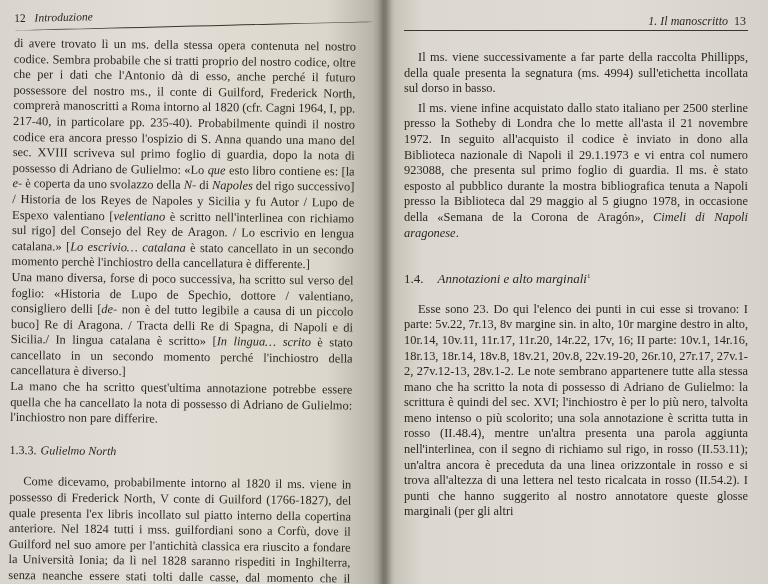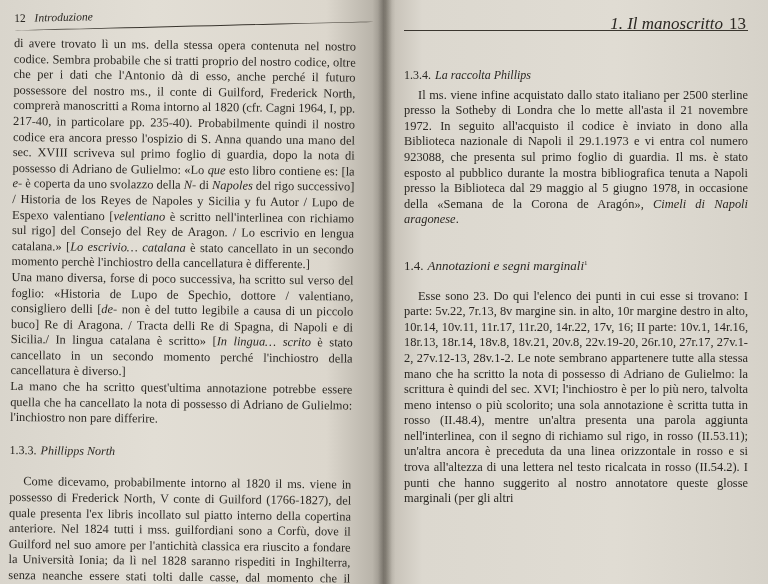--- a/index.html
+++ b/index.html
@@ -32,21 +32,21 @@
     font-size:11.5px; transform:rotate(-1.2deg); transform-origin:left top;
   }
   .rh-left .rh-num { margin-right:6px; }
   .rh-left .rh-title { font-style:italic; }
   .rh-left-rule {
     position:absolute; left:14px; top:30px; width:360px; height:1px;
     background:#3a362f; transform:rotate(-1.4deg); transform-origin:left top;
     border-radius:50%;
   }
   .rh-right {
-    position:absolute; right:22px; top:14px; font-size:17px; text-align:left;
+    position:absolute; right:22px; top:14px; font-size:12px; text-align:left;
   }
   .rh-right .rh-title { font-style:italic; margin-right:6px; }
   .rh-right-rule {
     position:absolute; left:404px; top:30px; width:344px; height:1px; background:#3a362f;
   }
 
   .body-text { font-size:12.4px; line-height:15.6px; text-align:justify; }
   .left-col {
     position:absolute; left:14px; top:36px; width:342px;
     transform:rotate(0.6deg); transform-origin:left top;
@@ -57,21 +57,21 @@
     position:absolute; left:404px; top:38px; width:344px;
   }
   .right-col p { margin:0; }
   .right-col .indent { text-indent:14px; }
   .heading {
     font-size:12px; margin:0;
   }
   .heading .num { margin-right:4px; }
   .heading .ttl { font-style:italic; }
   .heading-14 { font-size:13px; }
-  .heading-14 .num { margin-right:4px; }
+  .heading-14 .num { margin-right:14px; }
   .heading-141 .num { margin-right:10px; }
   sup { font-size:7px; vertical-align:top; position:relative; top:-2px; }
   em { font-style:italic; }
 </style>
 </head>
 <body>
 
 <div class="spread">
   <div class="page page-left"></div>
   <div class="page page-right"></div>
@@ -85,38 +85,36 @@
 <div class="rh-left-rule"></div>
 
 <div class="left-col body-text">
   <p>
     <span>di avere trovato lì un ms. della stessa opera contenuta nel nostro codice. Sembra probabile che si tratti proprio del nostro codice, oltre che per i dati che l'Antonio dà di esso, anche perché il futuro possessore del nostro ms., il conte di Guilford, Frederick North, comprerà manoscritti a Roma intorno al 1820 (cfr. Cagni 1964, I, pp. 217-40, in particolare pp. 235-40). Probabilmente quindi il nostro codice era ancora presso l'ospizio di S. Anna quando una mano del sec. XVIII scriveva sul primo foglio di guardia, dopo la nota di possesso di Adriano de Gulielmo:</span><span id="q1"><span> «Lo </span><em>que</em><span> esto libro contiene es: [la </span><em>e-</em><span> è coperta da uno svolazzo della </span><em>N-</em><span> di </span><em>Napoles</em><span> del rigo successivo] / Historia de los Reyes de Napoles y Sicilia y fu Autor / Lupo de Espexo valentiano [</span><em>velentiano</em><span> è scritto nell'interlinea con richiamo sul rigo] del Consejo del Rey de Aragon. / Lo escrivio en lengua catalana.» [</span><em>Lo escrivio… catalana</em><span> è stato cancellato in un secondo momento perchè l'inchiostro della cancellatura è differente.]</span></span>
   </p>
   <p id="p2"><span>Una mano diversa, forse di poco successiva, ha scritto sul verso del foglio: «Historia de Lupo de Spechio, dottore / valentiano, consigliero delli [</span><em>de-</em><span> non è del tutto legibile a causa di un piccolo buco] Re di Aragona. / Tracta delli Re di Spagna, di Napoli e di Sicilia./ In lingua catalana è scritto» [</span><em>In lingua… scrito</em><span> è stato cancellato in un secondo momento perché l'inchiostro della cancellatura è diverso.]</span></p>
   <p>La mano che ha scritto quest'ultima annotazione potrebbe essere quella che ha cancellato la nota di possesso di Adriano de Gulielmo: l'inchiostro non pare differire.</p>
 
   <p class="heading" style="margin-top:17px;">
-    <span class="num">1.3.3.</span><span class="ttl">Phillipps North</span>
+    <span class="num">1.3.3.</span><span class="ttl">Gulielmo North</span>
   </p>
   <p class="indent" style="margin-top:16px;">Come dicevamo, probabilmente intorno al 1820 il ms. viene in possesso di Frederick North, V conte di Guilford (1766-1827), del quale presenta l'ex libris incollato sul piatto interno della copertina anteriore. Nel 1824 tutti i mss. guilfordiani sono a Corfù, dove il Guilford nel suo amore per l'antichità classica era riuscito a fondare la Università Ionia; da lì nel 1828 saranno rispediti in Inghilterra, senza neanche essere stati tolti dalle casse, dal momento che il governo ionio non aveva accettato le condizioni testamentarie del Guilford. Nella vendita all'asta della raccolta (Evans, 8 dicembre 1830) il ms. fa parte del lotto 37 comprato da Cochran.</p>
 </div>
 
 <div class="rh-right">
   <span class="rh-title">1. Il manoscritto</span><span>13</span>
 </div>
 <div class="rh-right-rule"></div>
 
 <div class="right-col body-text">
-  <p class="heading" style="margin-top:30px;">
-    <span class="num">1.3.4.</span><span class="ttl">La raccolta Phillips</span>
-  </p>
+  <p class="indent" style="margin-top:12px;">Il ms. viene successivamente a far parte della raccolta Phillipps, della quale presenta la segnatura (ms. 4994) sull'etichetta incollata sul dorso in basso.</p>
 
   <p class="indent" style="margin-top:4px;">
     <span>Il ms. viene infine acquistato dallo stato italiano per 2500 sterline presso la Sotheby di Londra che lo mette all'asta il 21 novembre 1972. In seguito all'acquisto il codice è inviato in dono alla Biblioteca nazionale di Napoli il 29.1.1973 e vi entra col numero 923088, che presenta sul primo foglio di guardia. Il ms. è stato esposto al pubblico durante la mostra bibliografica tenuta a Napoli presso la Biblioteca dal 29 maggio al 5 giugno 1978, in occasione della «Semana de la Corona de Aragón», </span><em>Cimeli di Napoli aragonese</em><span>.</span>
   </p>
 
   <p class="heading heading-14" style="margin-top:30px;">
-    <span class="num">1.4.</span><span class="ttl">Annotazioni e segni marginali</span><sup>1</sup>
+    <span class="num">1.4.</span><span class="ttl">Annotazioni e alto marginali</span><sup>1</sup>
   </p>
 
   <p class="indent" style="margin-top:15px;">Esse sono 23. Do qui l'elenco dei punti in cui esse si trovano: I parte: 5v.22, 7r.13, 8v margine sin. in alto, 10r margine destro in alto, 10r.14, 10v.11, 11r.17, 11r.20, 14r.22, 17v, 16; II parte: 10v.1, 14r.16, 18r.13, 18r.14, 18v.8, 18v.21, 20v.8, 22v.19-20, 26r.10, 27r.17, 27v.1-2, 27v.12-13, 28v.1-2. Le note sembrano appartenere tutte alla stessa mano che ha scritto la nota di possesso di Adriano de Gulielmo: la scrittura è quindi del sec. XVI; l'inchiostro è per lo più nero, talvolta meno intenso o più scolorito; una sola annotazione è scritta tutta in rosso (II.48.4), mentre un'altra presenta una parola aggiunta nell'interlinea, con il segno di richiamo sul rigo, in rosso (II.53.11); un'altra ancora è preceduta da una linea orizzontale in rosso e si trova all'altezza di una lettera nel testo ricalcata in rosso (II.54.2). I punti che hanno suggerito al nostro annotatore queste glosse marginali (per gli altri</p>
 
 </div>
 
 </body></html>

